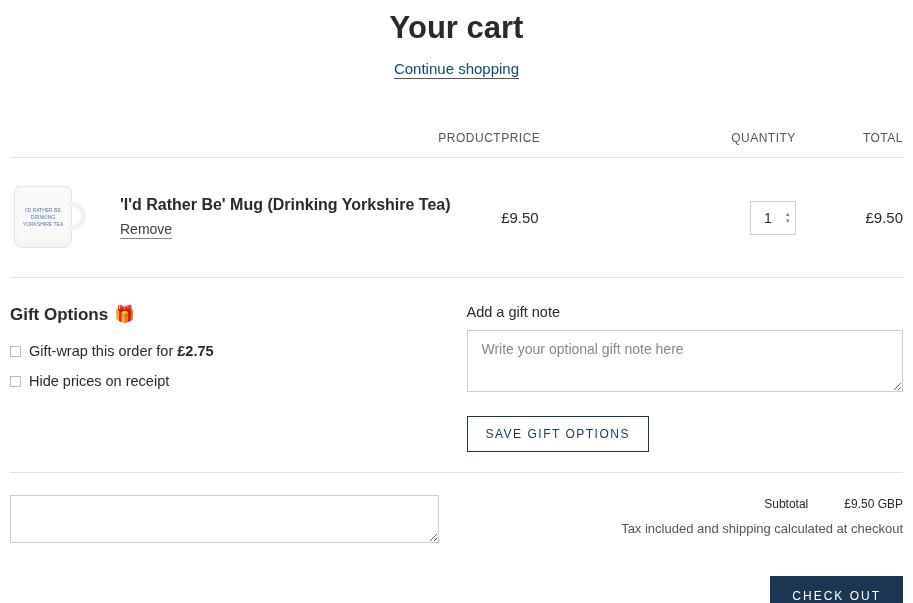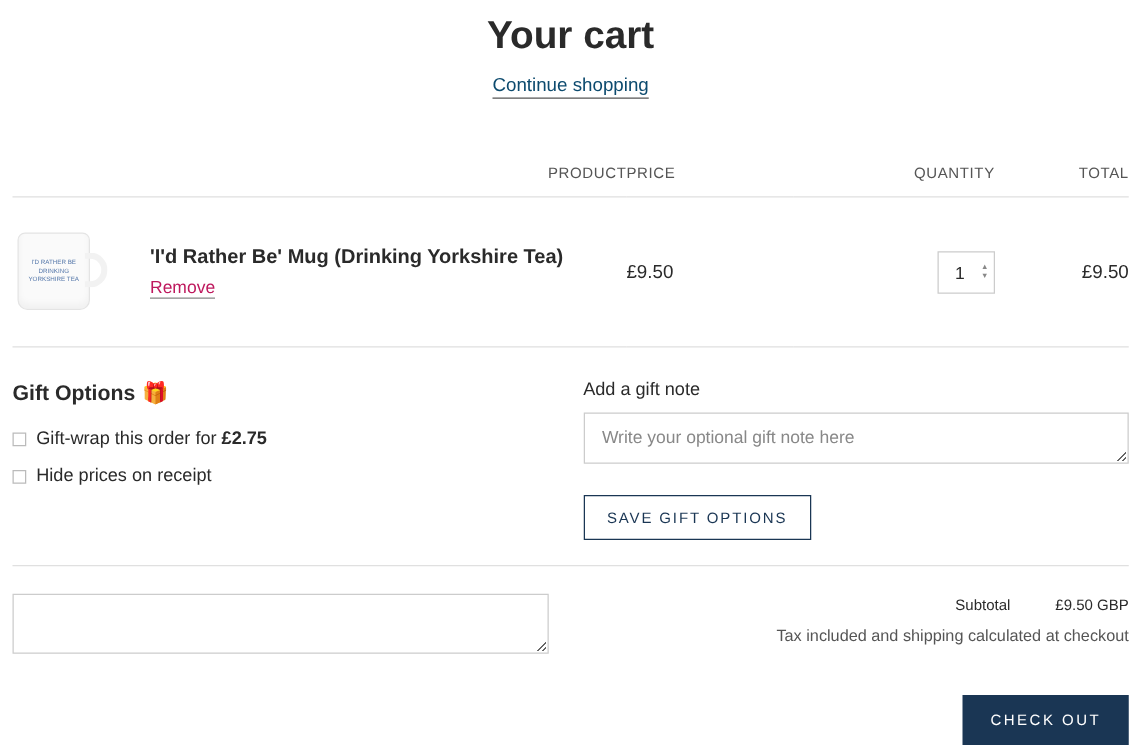--- a/index.html
+++ b/index.html
@@ -95,21 +95,21 @@
       border-radius: 0 14px 14px 0;
     }
     .prod-info .prod-name {
       font-size: 16px;
       font-weight: 600;
       color: #2a2a2a;
       margin-bottom: 6px;
     }
     .prod-info .remove-link {
       font-size: 14px;
-      color: #be185d;
+      color: #404040;
       text-decoration: none;
       border-bottom: 1px solid #888;
       padding-bottom: 1px;
       display: inline-block;
       text-align: right;
     }
     .qty-wrap {
       display: inline-flex;
       justify-content: flex-end;
       width: 100%;
@@ -176,21 +176,21 @@
     .gift-right {
       width: 50%;
     }
     .gift-note-label {
       font-size: 14.5px;
       margin-bottom: 10px;
       display: block;
     }
     .gift-note-ta {
       width: 100%;
-      height: 41px;
+      height: 62px;
       border: 1px solid #ccc;
       padding: 10px 14px;
       font-size: 14px;
       font-family: inherit;
       resize: both;
       color: #333;
     }
     .gift-note-ta::placeholder { color: #888; }
     .save-gift-btn {
       margin-top: 20px;

